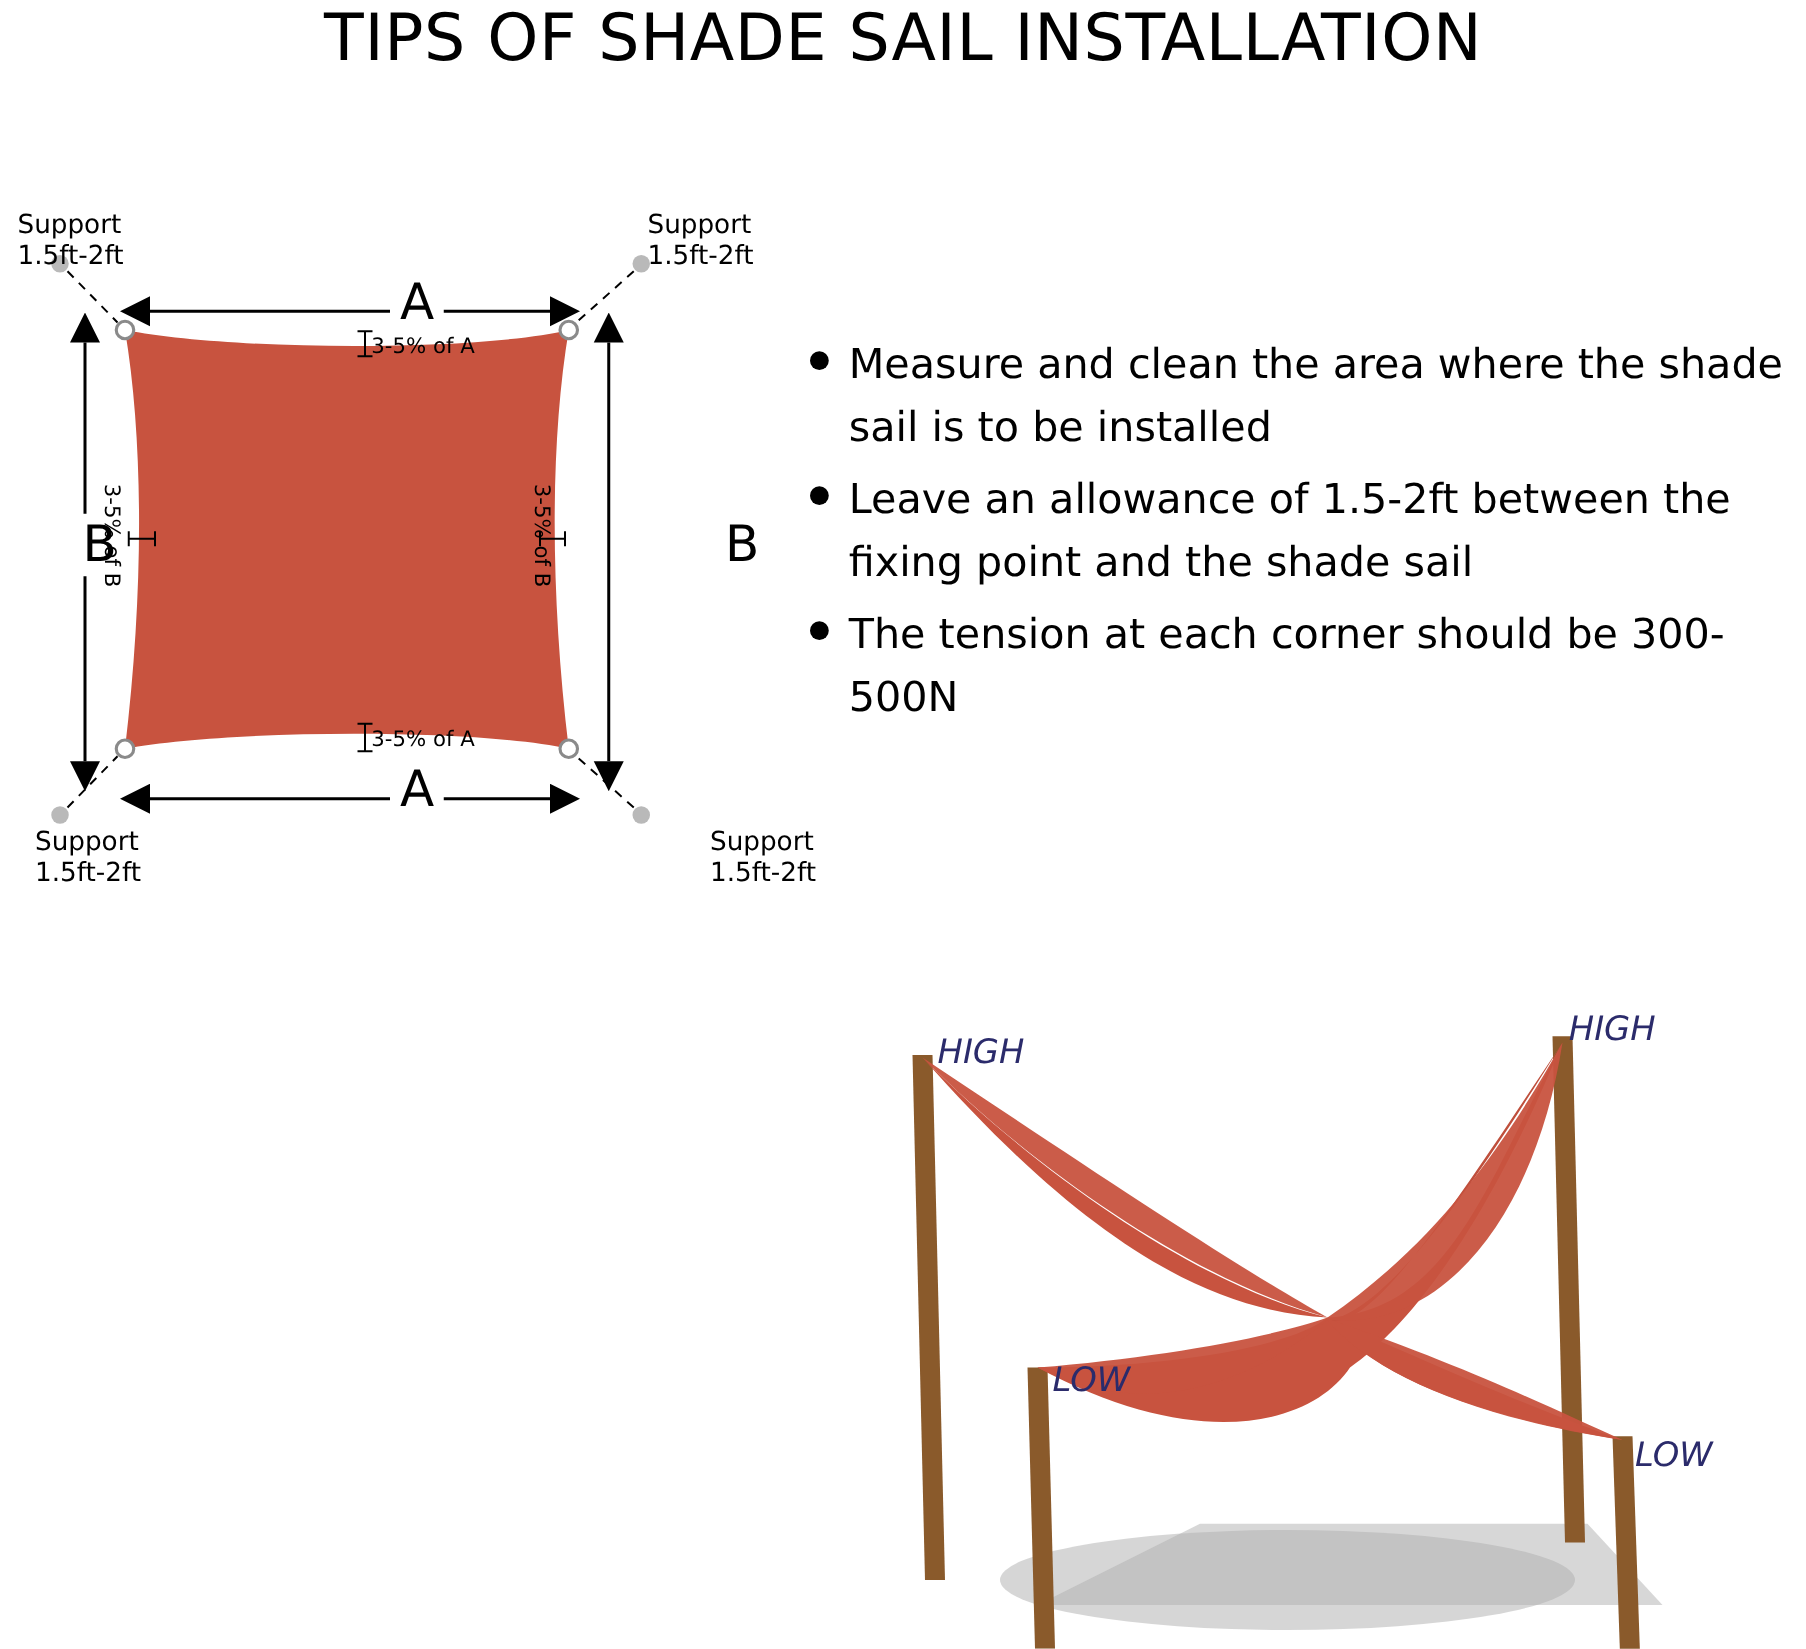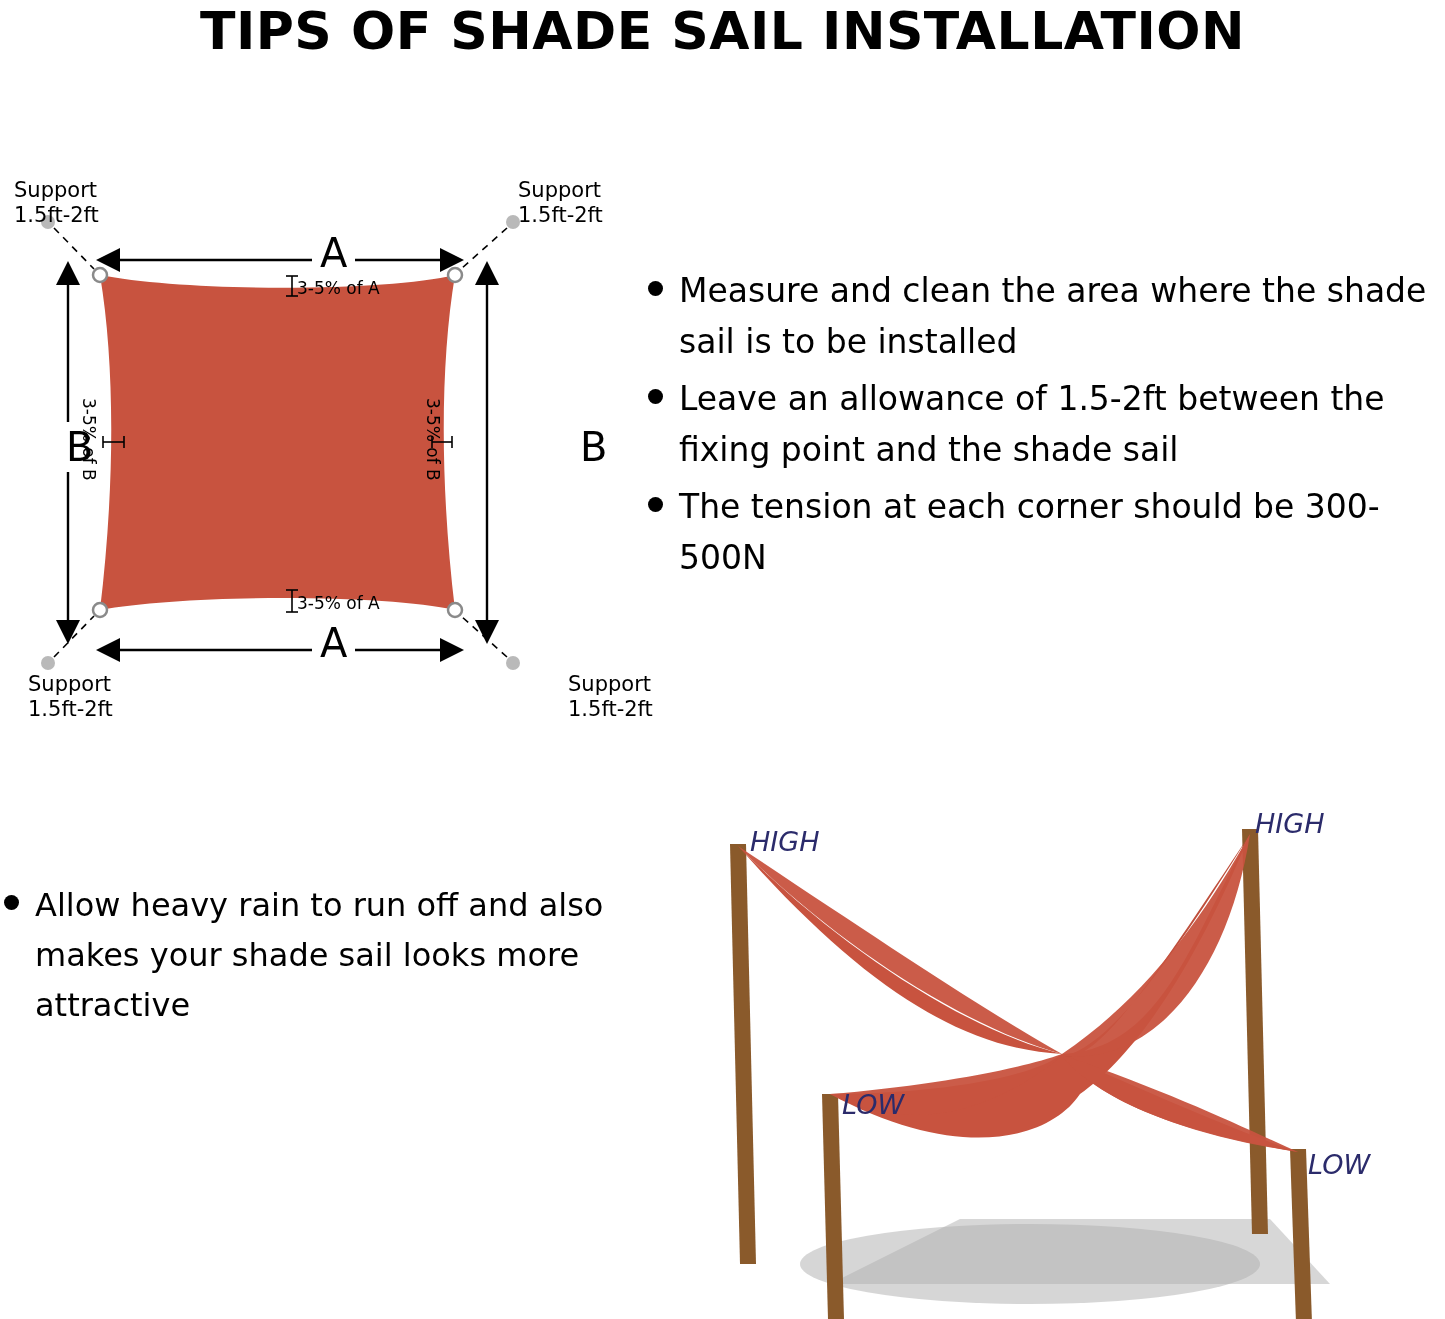--- a/index.html
+++ b/index.html
@@ -17,32 +17,32 @@
   }
 
   
   .title {
     position: absolute;
     top: 0px;
     left: 0;
     width: 1445px;
     text-align: center;
     font-family: "DejaVu Sans", sans-serif;
-    font-weight: bold;
+    font-weight: normal;
     font-size: 52px;
     letter-spacing: 0.5px;
     line-height: 62px;
     white-space: nowrap;
   }
 
   
   .top-diagram {
     position: absolute;
     left: 0px;
-    top: 150px;
+    top: 139px;
     width: 660px;
     height: 600px;
   }
   .top-diagram svg { display: block; }
 
   
   .top-list {
     position: absolute;
     left: 648px;
     top: 265px;
@@ -190,24 +190,20 @@
     <span class="bullet-dot"></span>
     <span class="bullet-text">Leave an allowance of 1.5-2ft between the fixing point and the shade sail</span>
   </div>
   <div class="bullet-row">
     <span class="bullet-dot"></span>
     <span class="bullet-text">The tension at each corner should be 300-500N</span>
   </div>
 </div>
 
 <div class="bottom-list">
-  <div class="bullet-row">
-    <span class="bullet-dot"></span>
-    <span class="bullet-text">Allow heavy rain to run off and also makes your shade sail looks more attractive</span>
-  </div>
 </div>
 
 <div class="bottom-illu">
   <svg width="815" height="559" viewBox="0 0 815 559" xmlns="http://www.w3.org/2000/svg">
 
     <ellipse cx="400" cy="500" rx="230" ry="40" fill="#b5b5b5" opacity="0.55"></ellipse>
     <path d="M200,520 L330,455 L640,455 L700,520 Z" fill="#b0b0b0" opacity="0.5"></path>
 
     <path d="M100,80 L116,80 L126,500 L110,500 Z" fill="#8a5a2b"></path>
 

